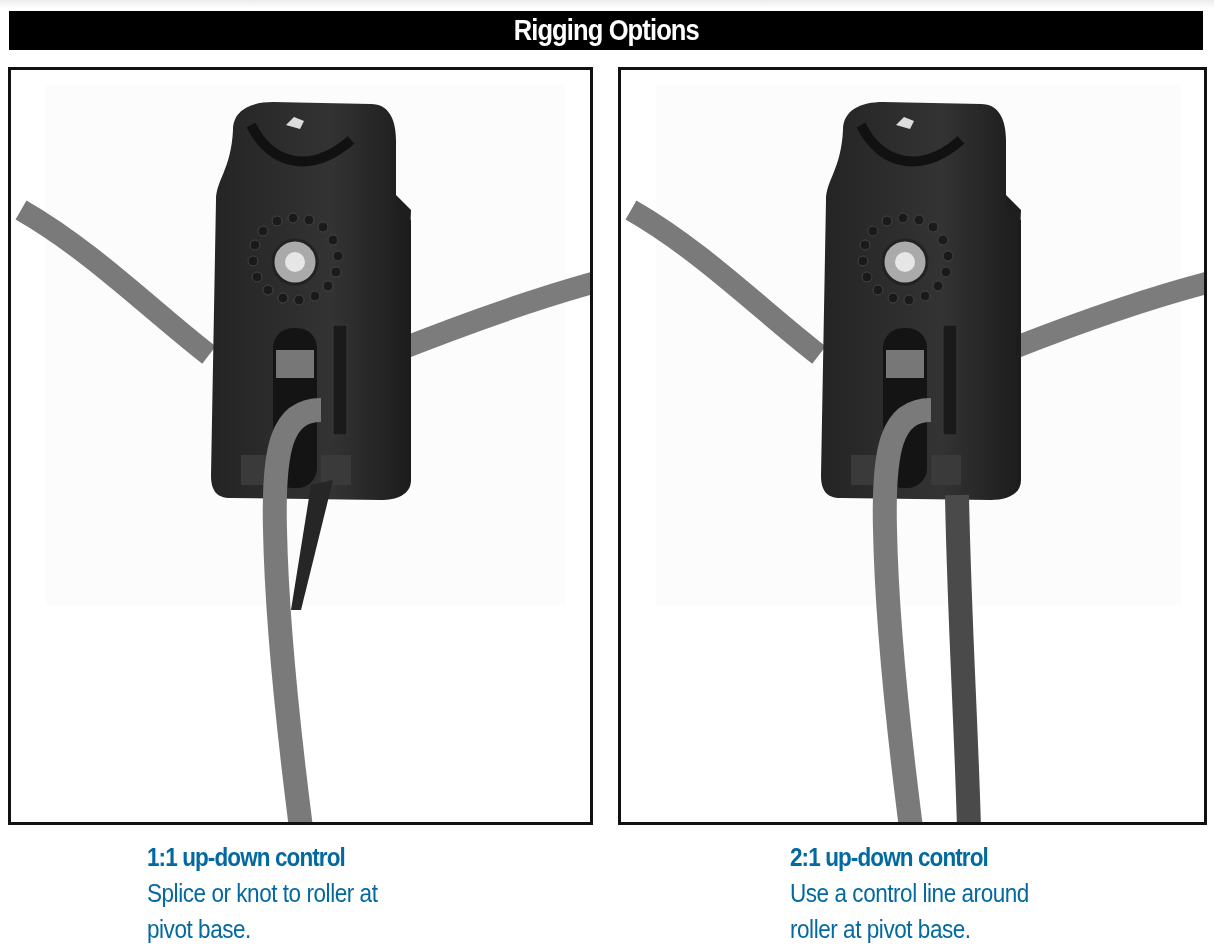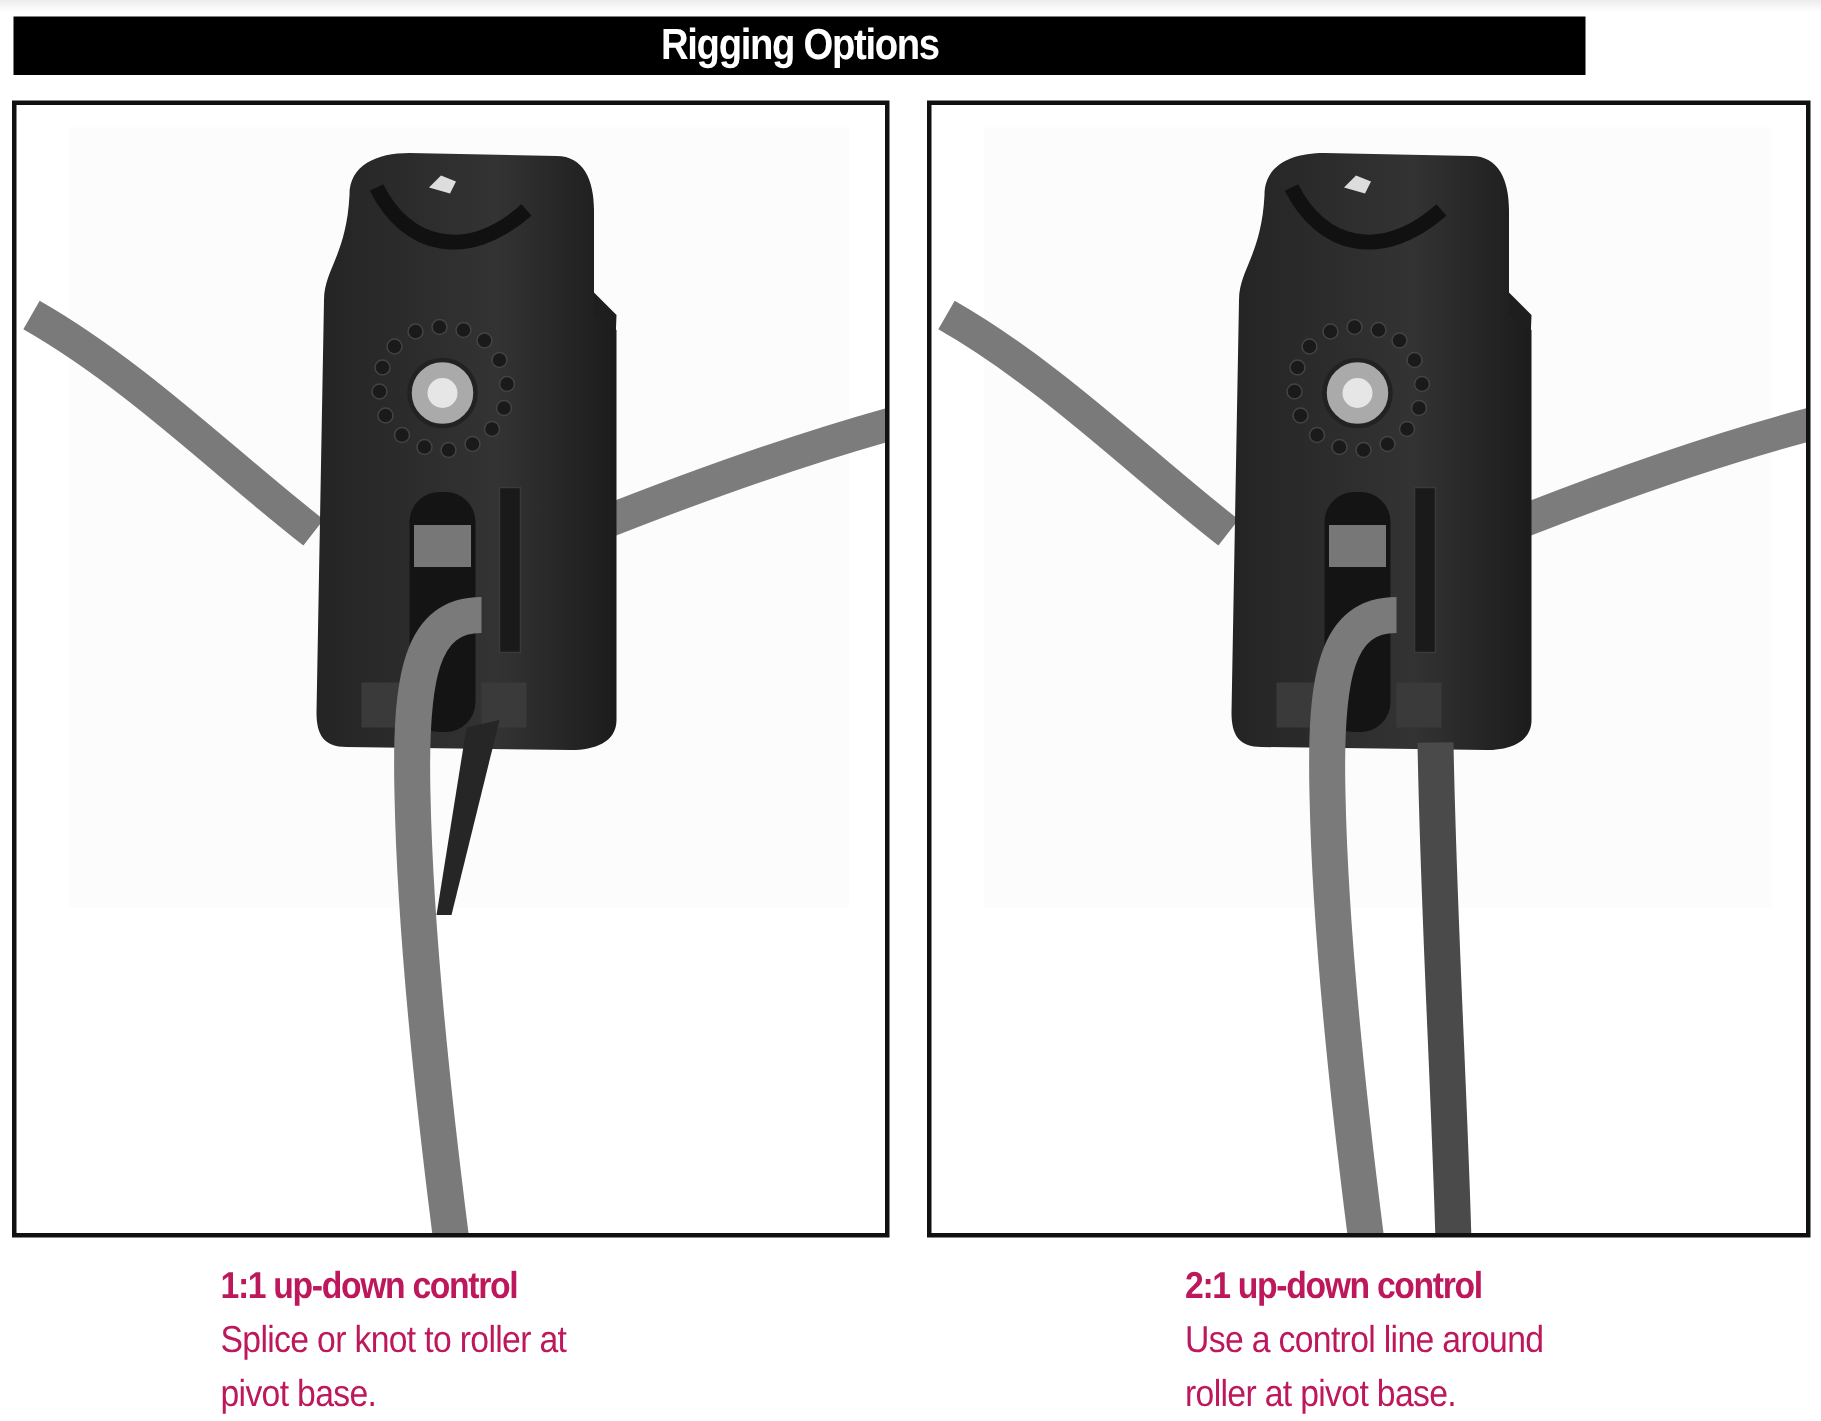--- a/index.html
+++ b/index.html
@@ -1,29 +1,29 @@
 <!DOCTYPE html>
 <html><head>
   <meta charset="utf-8">
   <style>
     html, body { margin: 0; padding: 0; background: #ffffff; }
     body { width: 1214px; height: 947px; position: relative; overflow: hidden;
            font-family: "Liberation Sans", sans-serif; }
     .topfade { position: absolute; left: 0; top: 0; width: 1214px; height: 8px;
                background: linear-gradient(#ececec, #ffffff); }
-    .header-bar { position: absolute; left: 9px; top: 11px; width: 1048px; height: 39px;
+    .header-bar { position: absolute; left: 9px; top: 11px; width: 1194px; height: 39px;
                   background: #000000; display: flex; align-items: center; justify-content: center; }
     .header-title { color: #ffffff; font-weight: bold; font-size: 29px; letter-spacing: -1px;
                     transform: scaleX(0.88); }
     .panel { position: absolute; top: 67px; height: 758px; border: 3px solid #111111;
              box-sizing: border-box; background: #ffffff; overflow: hidden; }
     .panel-left { left: 8px; width: 585px; }
     .panel-right { left: 618px; width: 589px; }
     .panel svg { position: absolute; left: 0; top: 0; }
-    .caption { position: absolute; top: 839px; font-size: 25px; line-height: 36px; color: #be185d; }
+    .caption { position: absolute; top: 839px; font-size: 25px; line-height: 36px; color: #0369a1; }
     .caption-left { left: 147px; }
     .caption-right { left: 790px; }
     .caption .title { font-weight: bold; display: block; letter-spacing: -1px; transform-origin: left; transform: scaleX(0.9); white-space: nowrap; }
     .caption .line { display: block; letter-spacing: -0.5px; transform-origin: left; transform: scaleX(0.9); white-space: nowrap; }
   </style>
 </head>
 <body>
 
 <div class="topfade"></div>
 

